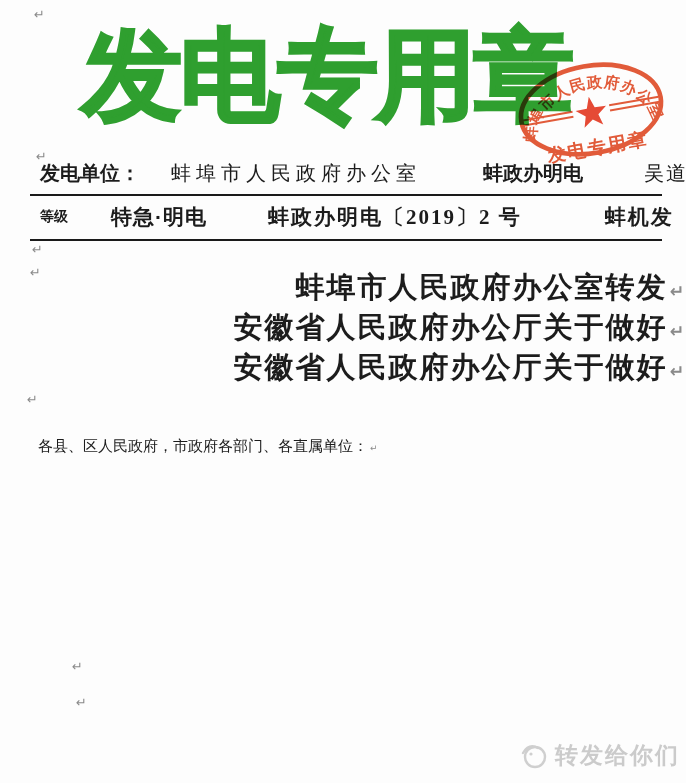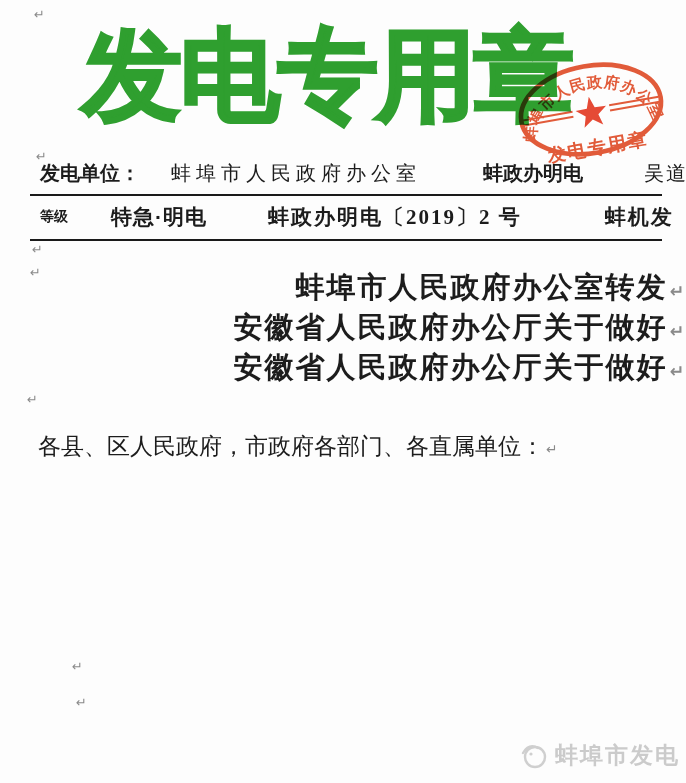--- a/index.html
+++ b/index.html
@@ -89,21 +89,21 @@
     text-align: right;
     font-family: "Liberation Sans", sans-serif;
     font-weight: 700;
     font-size: 29px;
     line-height: 36px;
     letter-spacing: 2px;
   }
   
   .body-text {
     margin: 36px 36px 0 38px;
-    font-size: 23px;
+    font-size: 15px;
     line-height: 43px;
     text-align: justify;
   }
   .body-text .para { text-indent: 2em; }
   
   .watermark {
     position: absolute;
     right: 6px;
     bottom: 12px;
     display: flex;
@@ -184,16 +184,16 @@
   <div class="body-text">
     <p class="salutation"><span>各县、区人民政府，市政府各部门、各直属单位：</span><span class="pilcrow-inline">↵</span></p>
   </div>
 
   <div class="watermark">
     <svg width="30" height="30" viewBox="0 0 30 30">
       <circle cx="16" cy="16" r="10" fill="none" stroke="#cfcfcf" stroke-width="2.4"></circle>
       <path d="M 4,12 Q 10,2 19,7" fill="none" stroke="#cfcfcf" stroke-width="2.4" stroke-linecap="round"></path>
       <circle cx="12" cy="13" r="1.6" fill="#cfcfcf"></circle>
     </svg>
-    <span class="wm-text">蚌埠市发电</span>
+    <span class="wm-text">转发给你们</span>
   </div>
 
 </div>
 
 </body></html>

